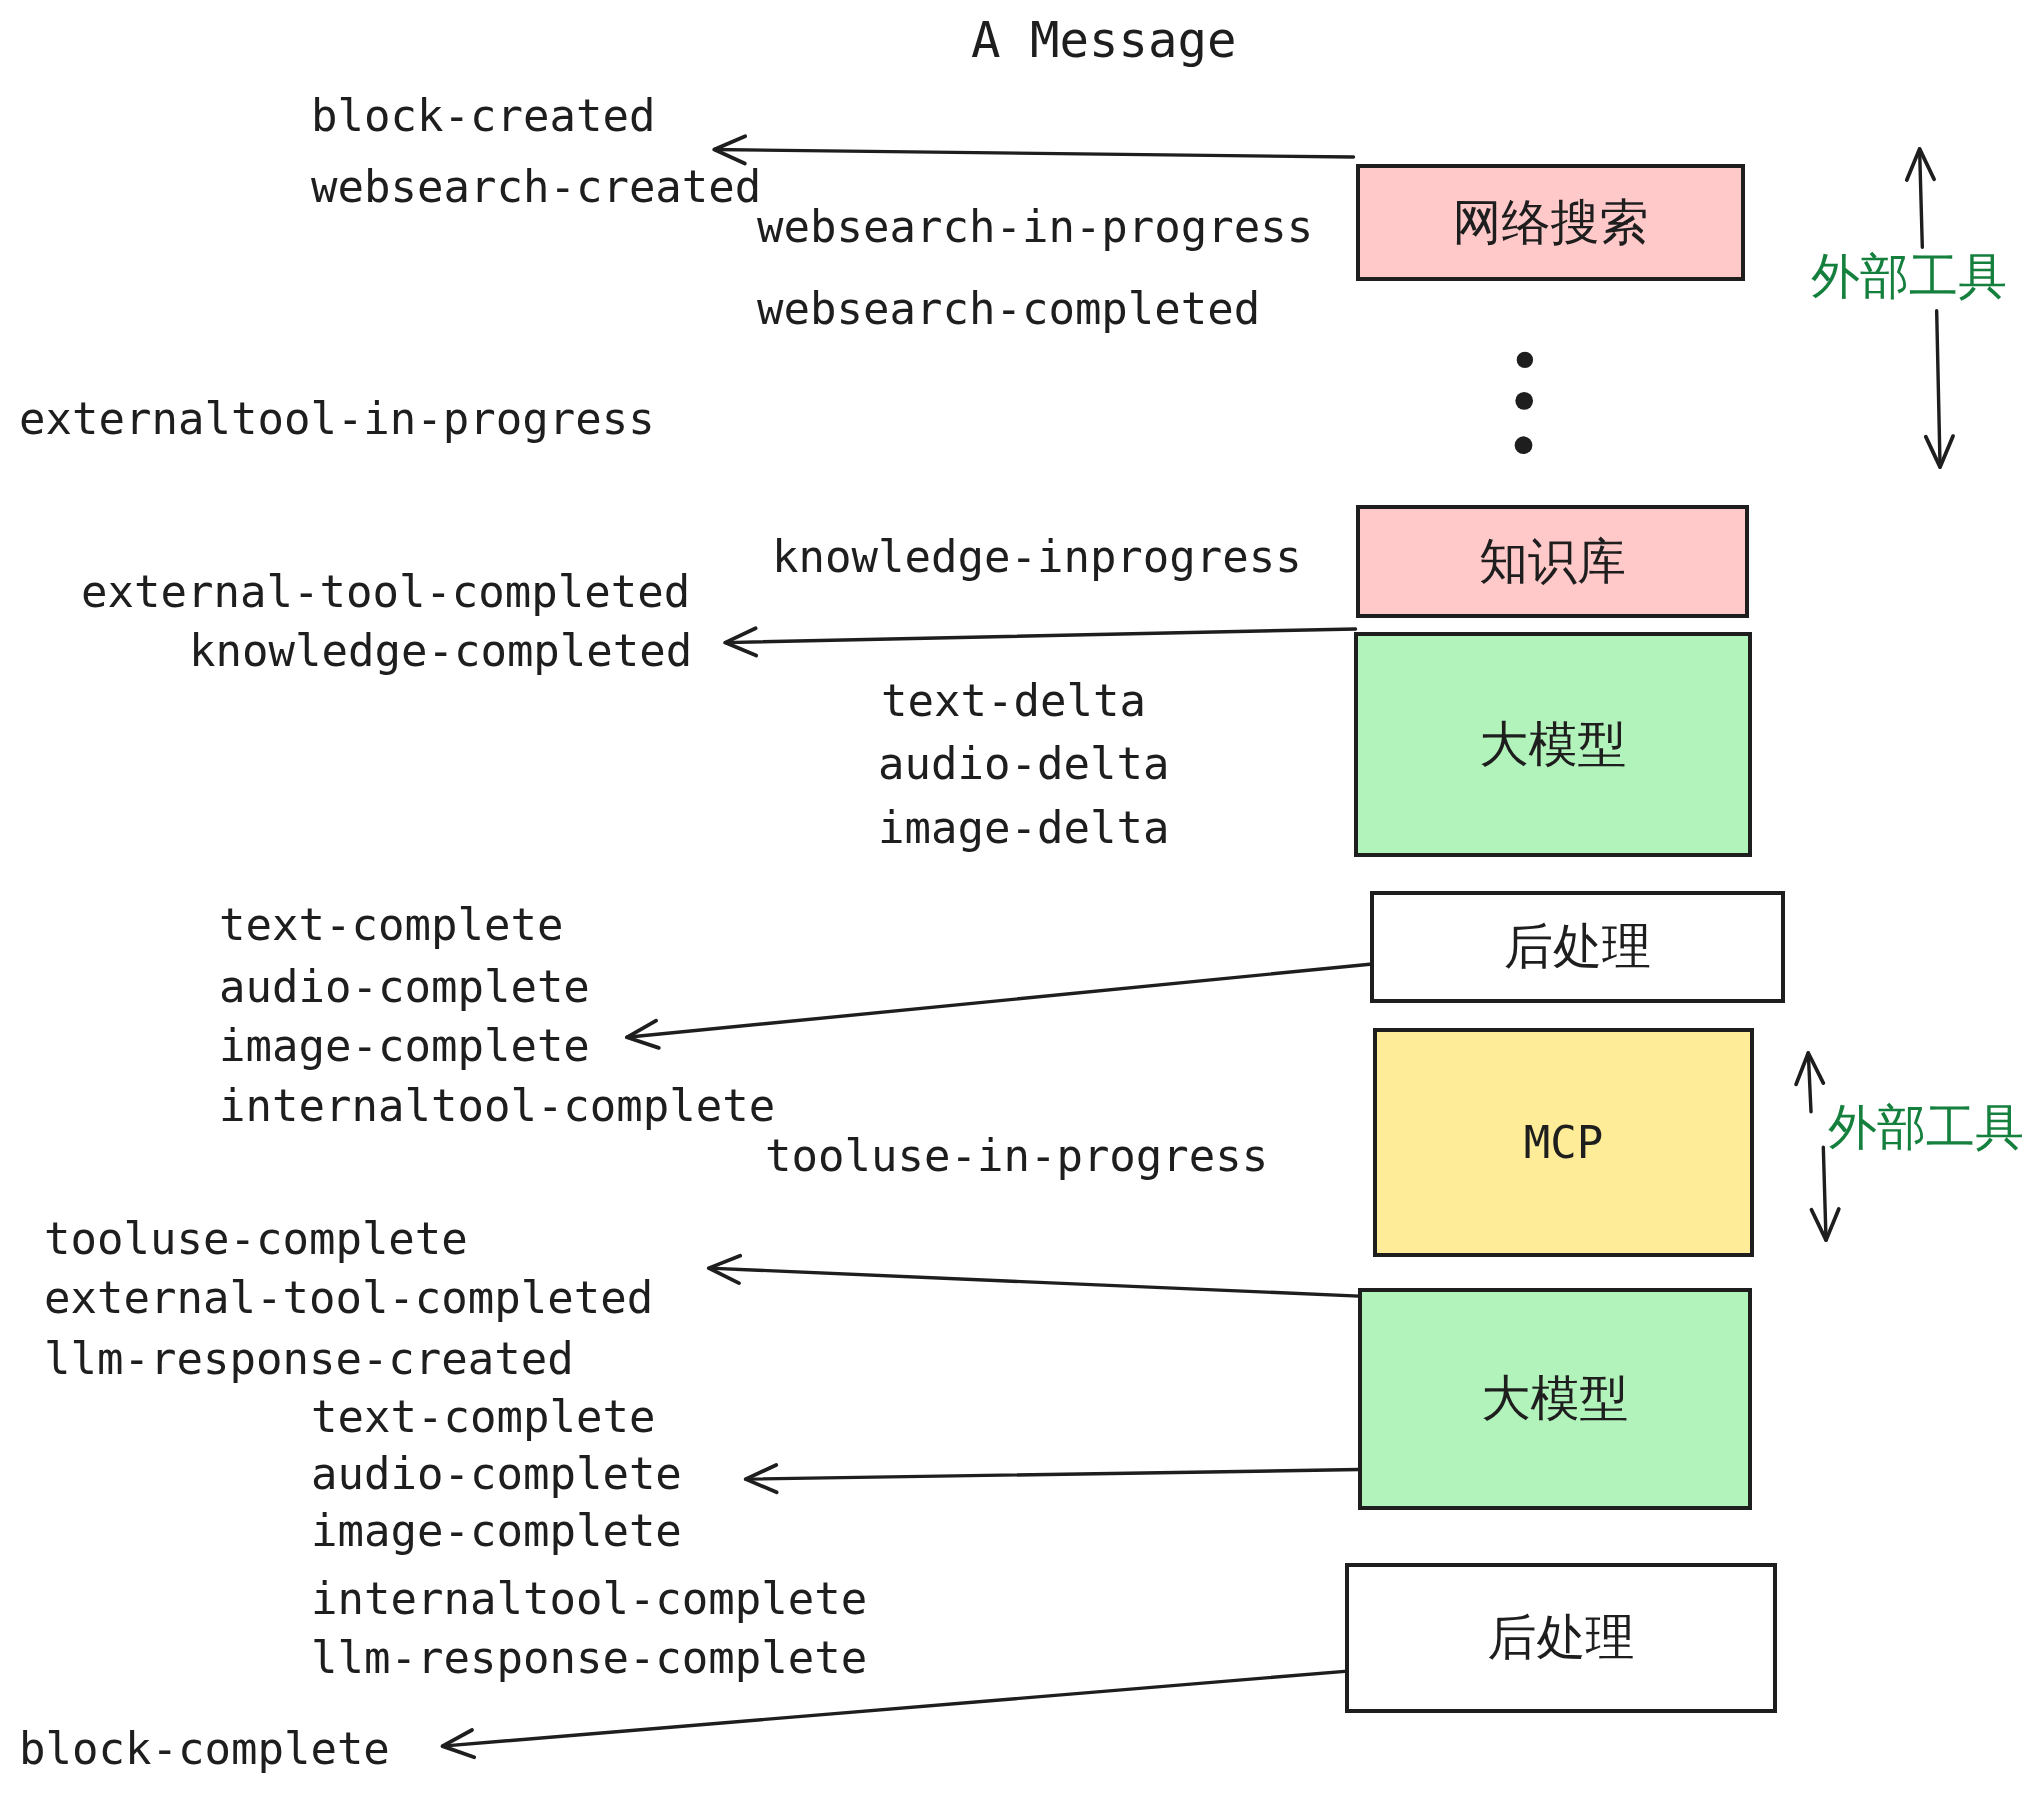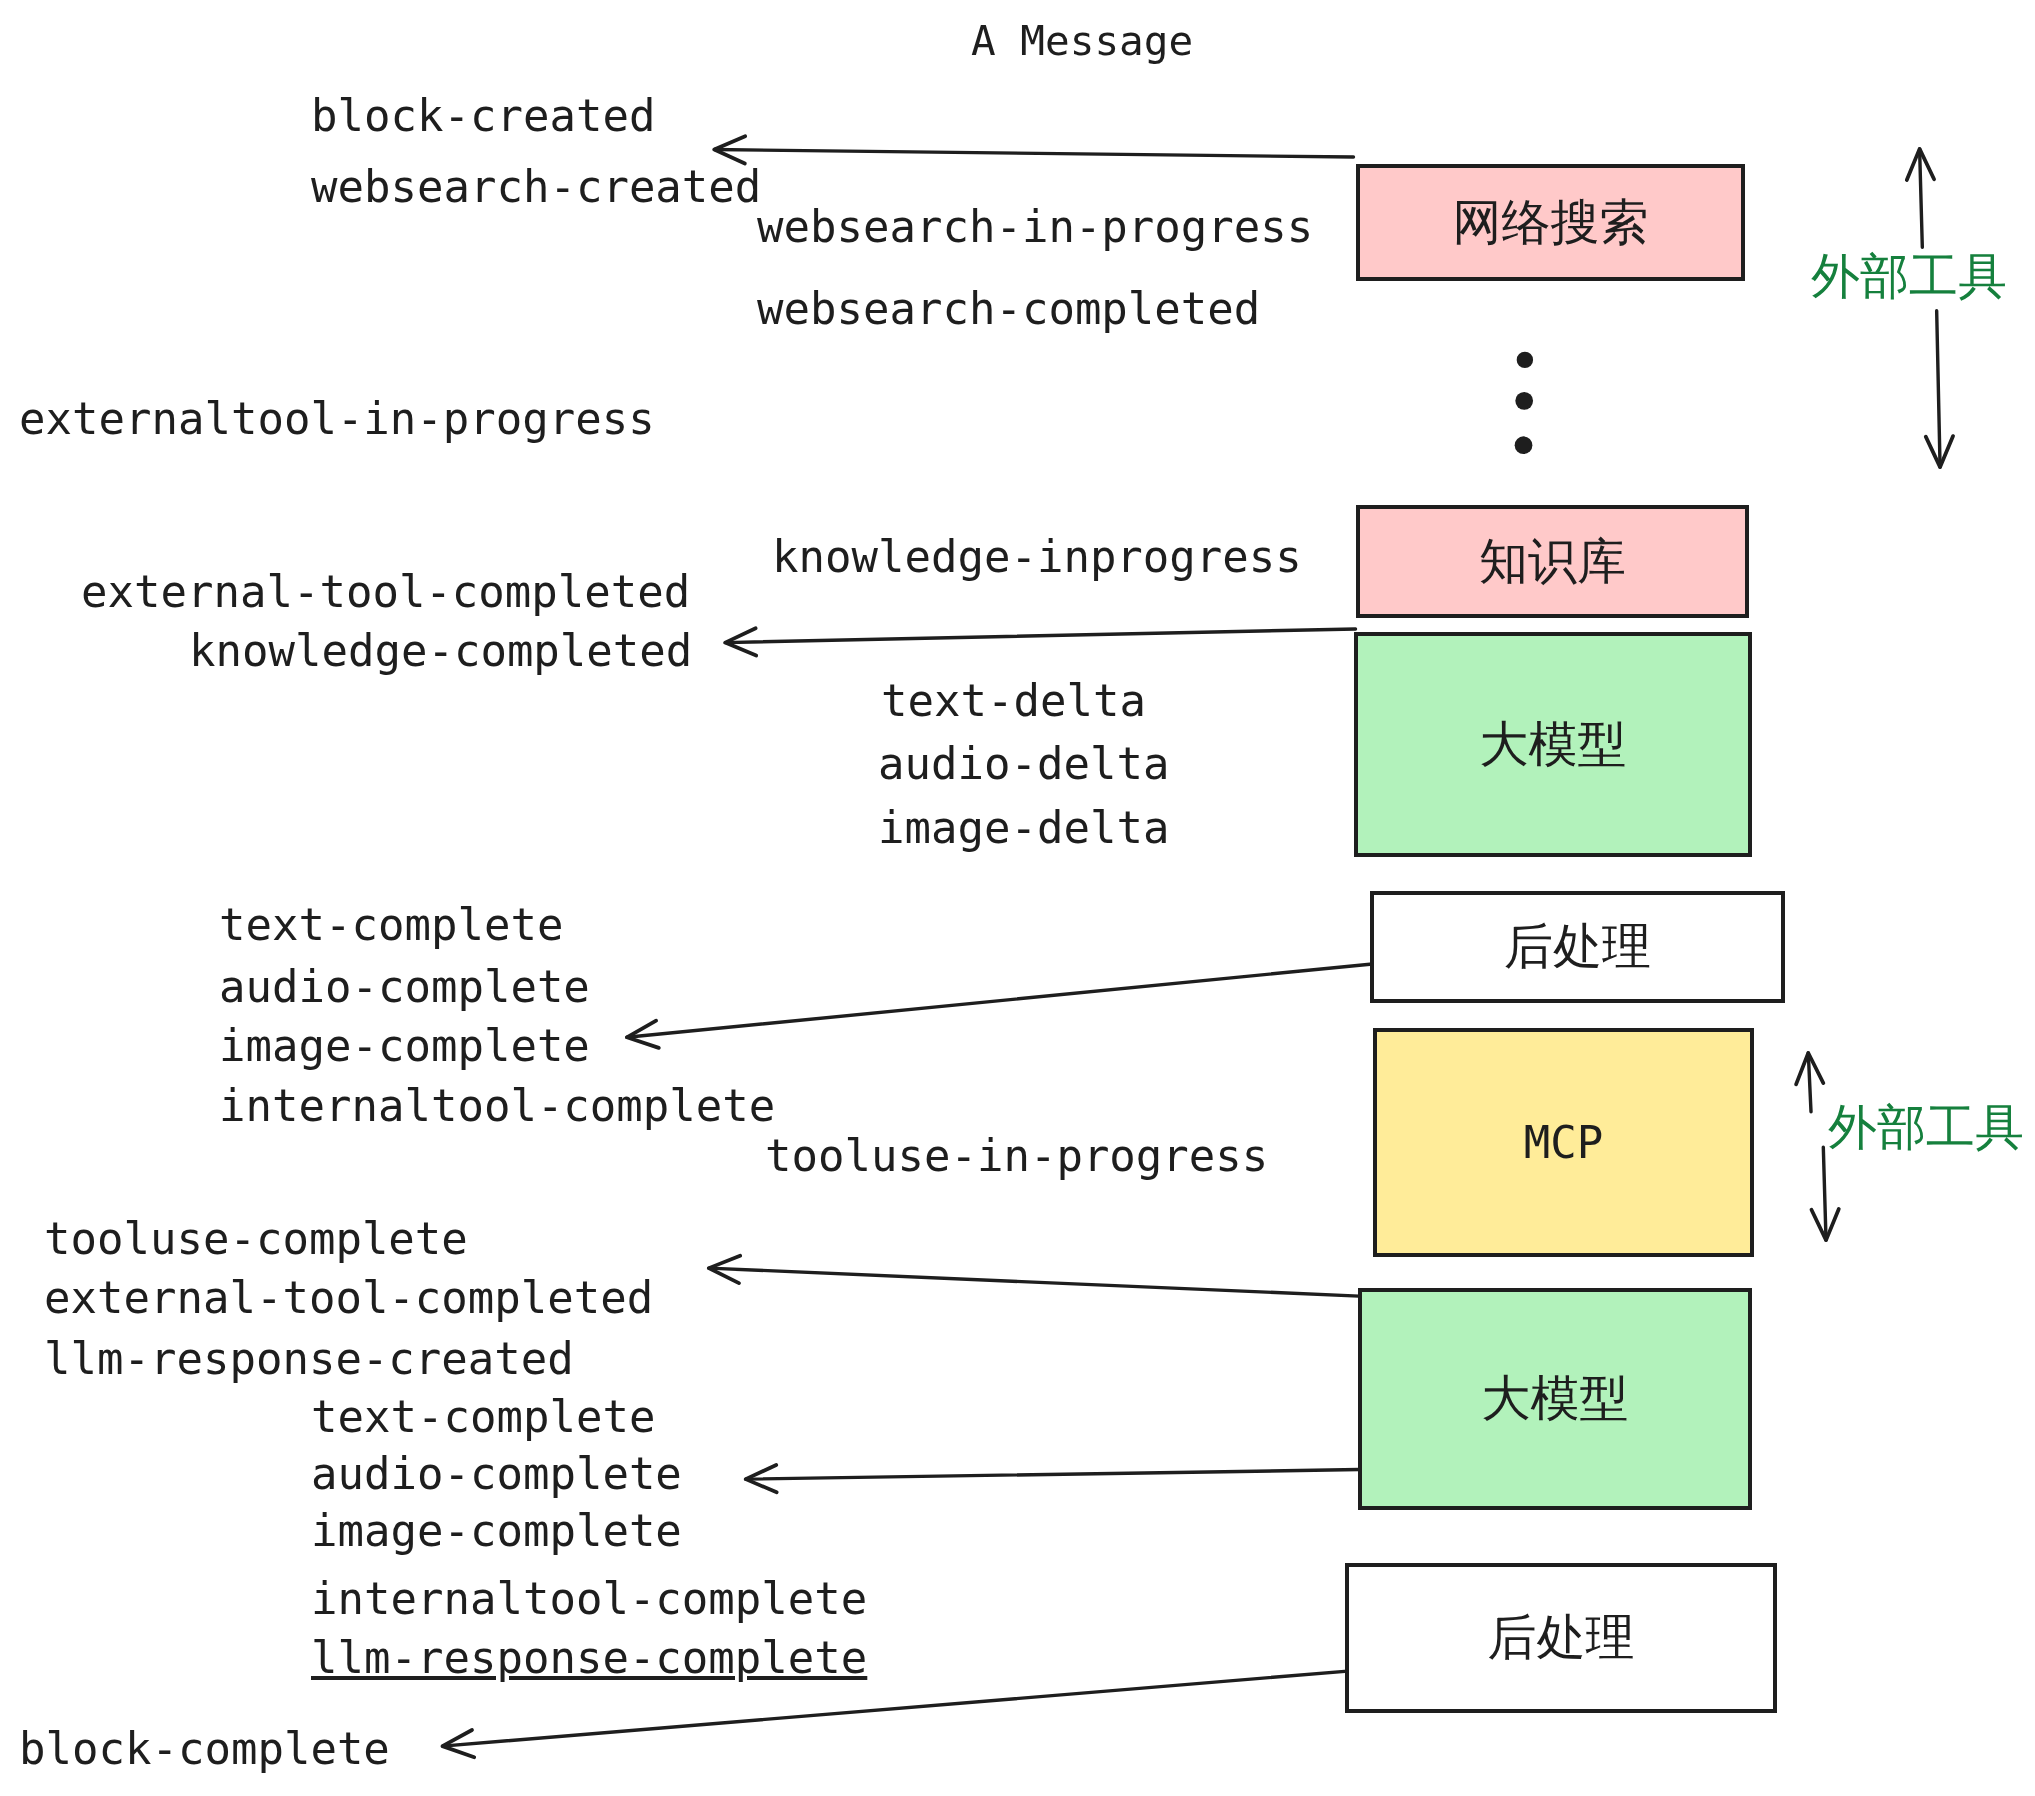--- a/index.html
+++ b/index.html
@@ -14,21 +14,21 @@
   .evt{
     position:absolute;
     font-size:44px;
     line-height:52px;
     white-space:nowrap;
     color:#1e1e1e;
     text-align:right;
   }
   .title{
     position:absolute;
-    font-size:41px;
+    font-size:49px;
     line-height:52px;
     white-space:nowrap;
     color:#1e1e1e;
   }
   .box{
     position:absolute;
     border:4.1px solid #1e1e1e;
     box-sizing:border-box;
     display:flex;
     align-items:center;
@@ -100,21 +100,21 @@
   <div class="evt" style="left:219px;top:1020px;">image-complete</div>
   <div class="evt" style="left:219px;top:1080px;">internaltool-complete</div>
   <div class="evt" style="left:765px;top:1130px;">tooluse-in-progress</div>
   <div class="evt" style="left:44px;top:1213px;">tooluse-complete</div>
   <div class="evt" style="left:44px;top:1272px;">external-tool-completed</div>
   <div class="evt" style="left:44px;top:1333px;">llm-response-created</div>
   <div class="evt" style="left:311px;top:1391px;">text-complete</div>
   <div class="evt" style="left:311px;top:1448px;">audio-complete</div>
   <div class="evt" style="left:311px;top:1505px;">image-complete</div>
   <div class="evt" style="left:311px;top:1573px;">internaltool-complete</div>
-  <div class="evt" style="left:311px;top:1632px;text-decoration:underline;">llm-response-complete</div>
+  <div class="evt" style="left:311px;top:1632px;">llm-response-complete</div>
   <div class="evt" style="left:19px;top:1723px;">block-complete</div>
 
   <div class="box" style="left:1356px;top:164px;width:389px;height:117px;background:#ffc9c9;">
     <span>网络搜索</span>
   </div>
 
   <div class="box" style="left:1356px;top:505px;width:393px;height:113px;background:#ffc9c9;">
     <span>知识库</span>
   </div>
 

